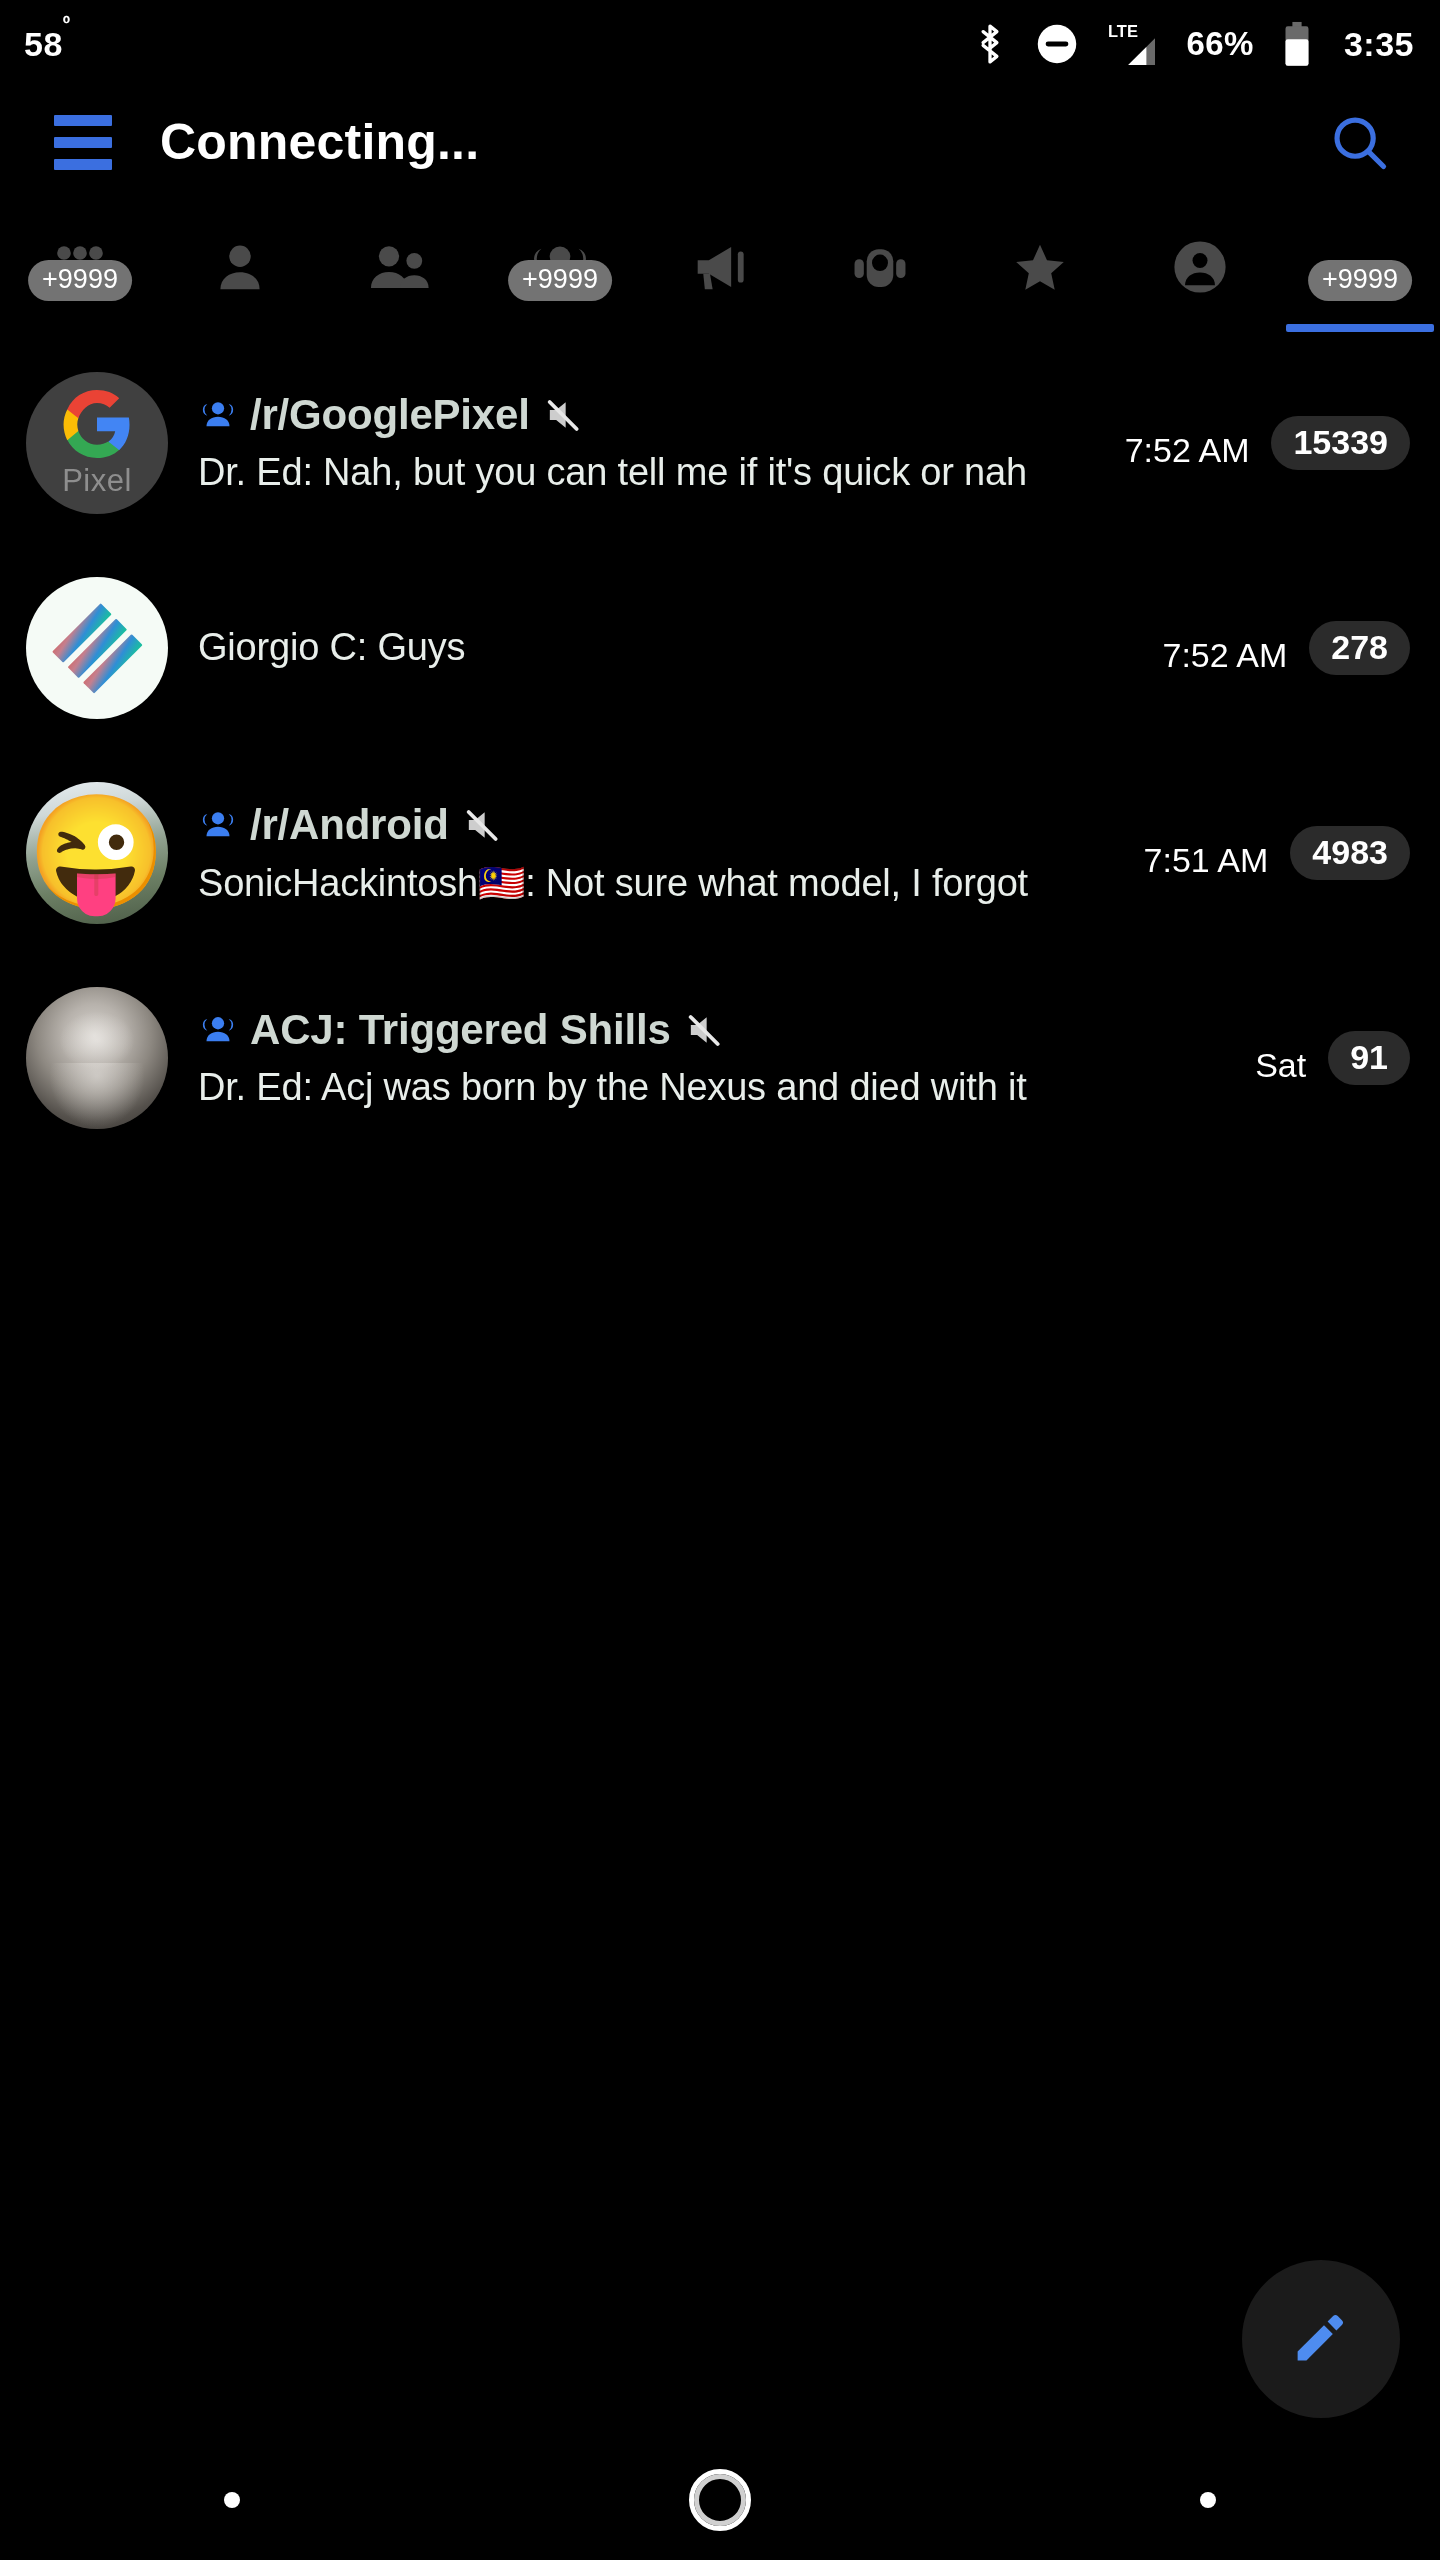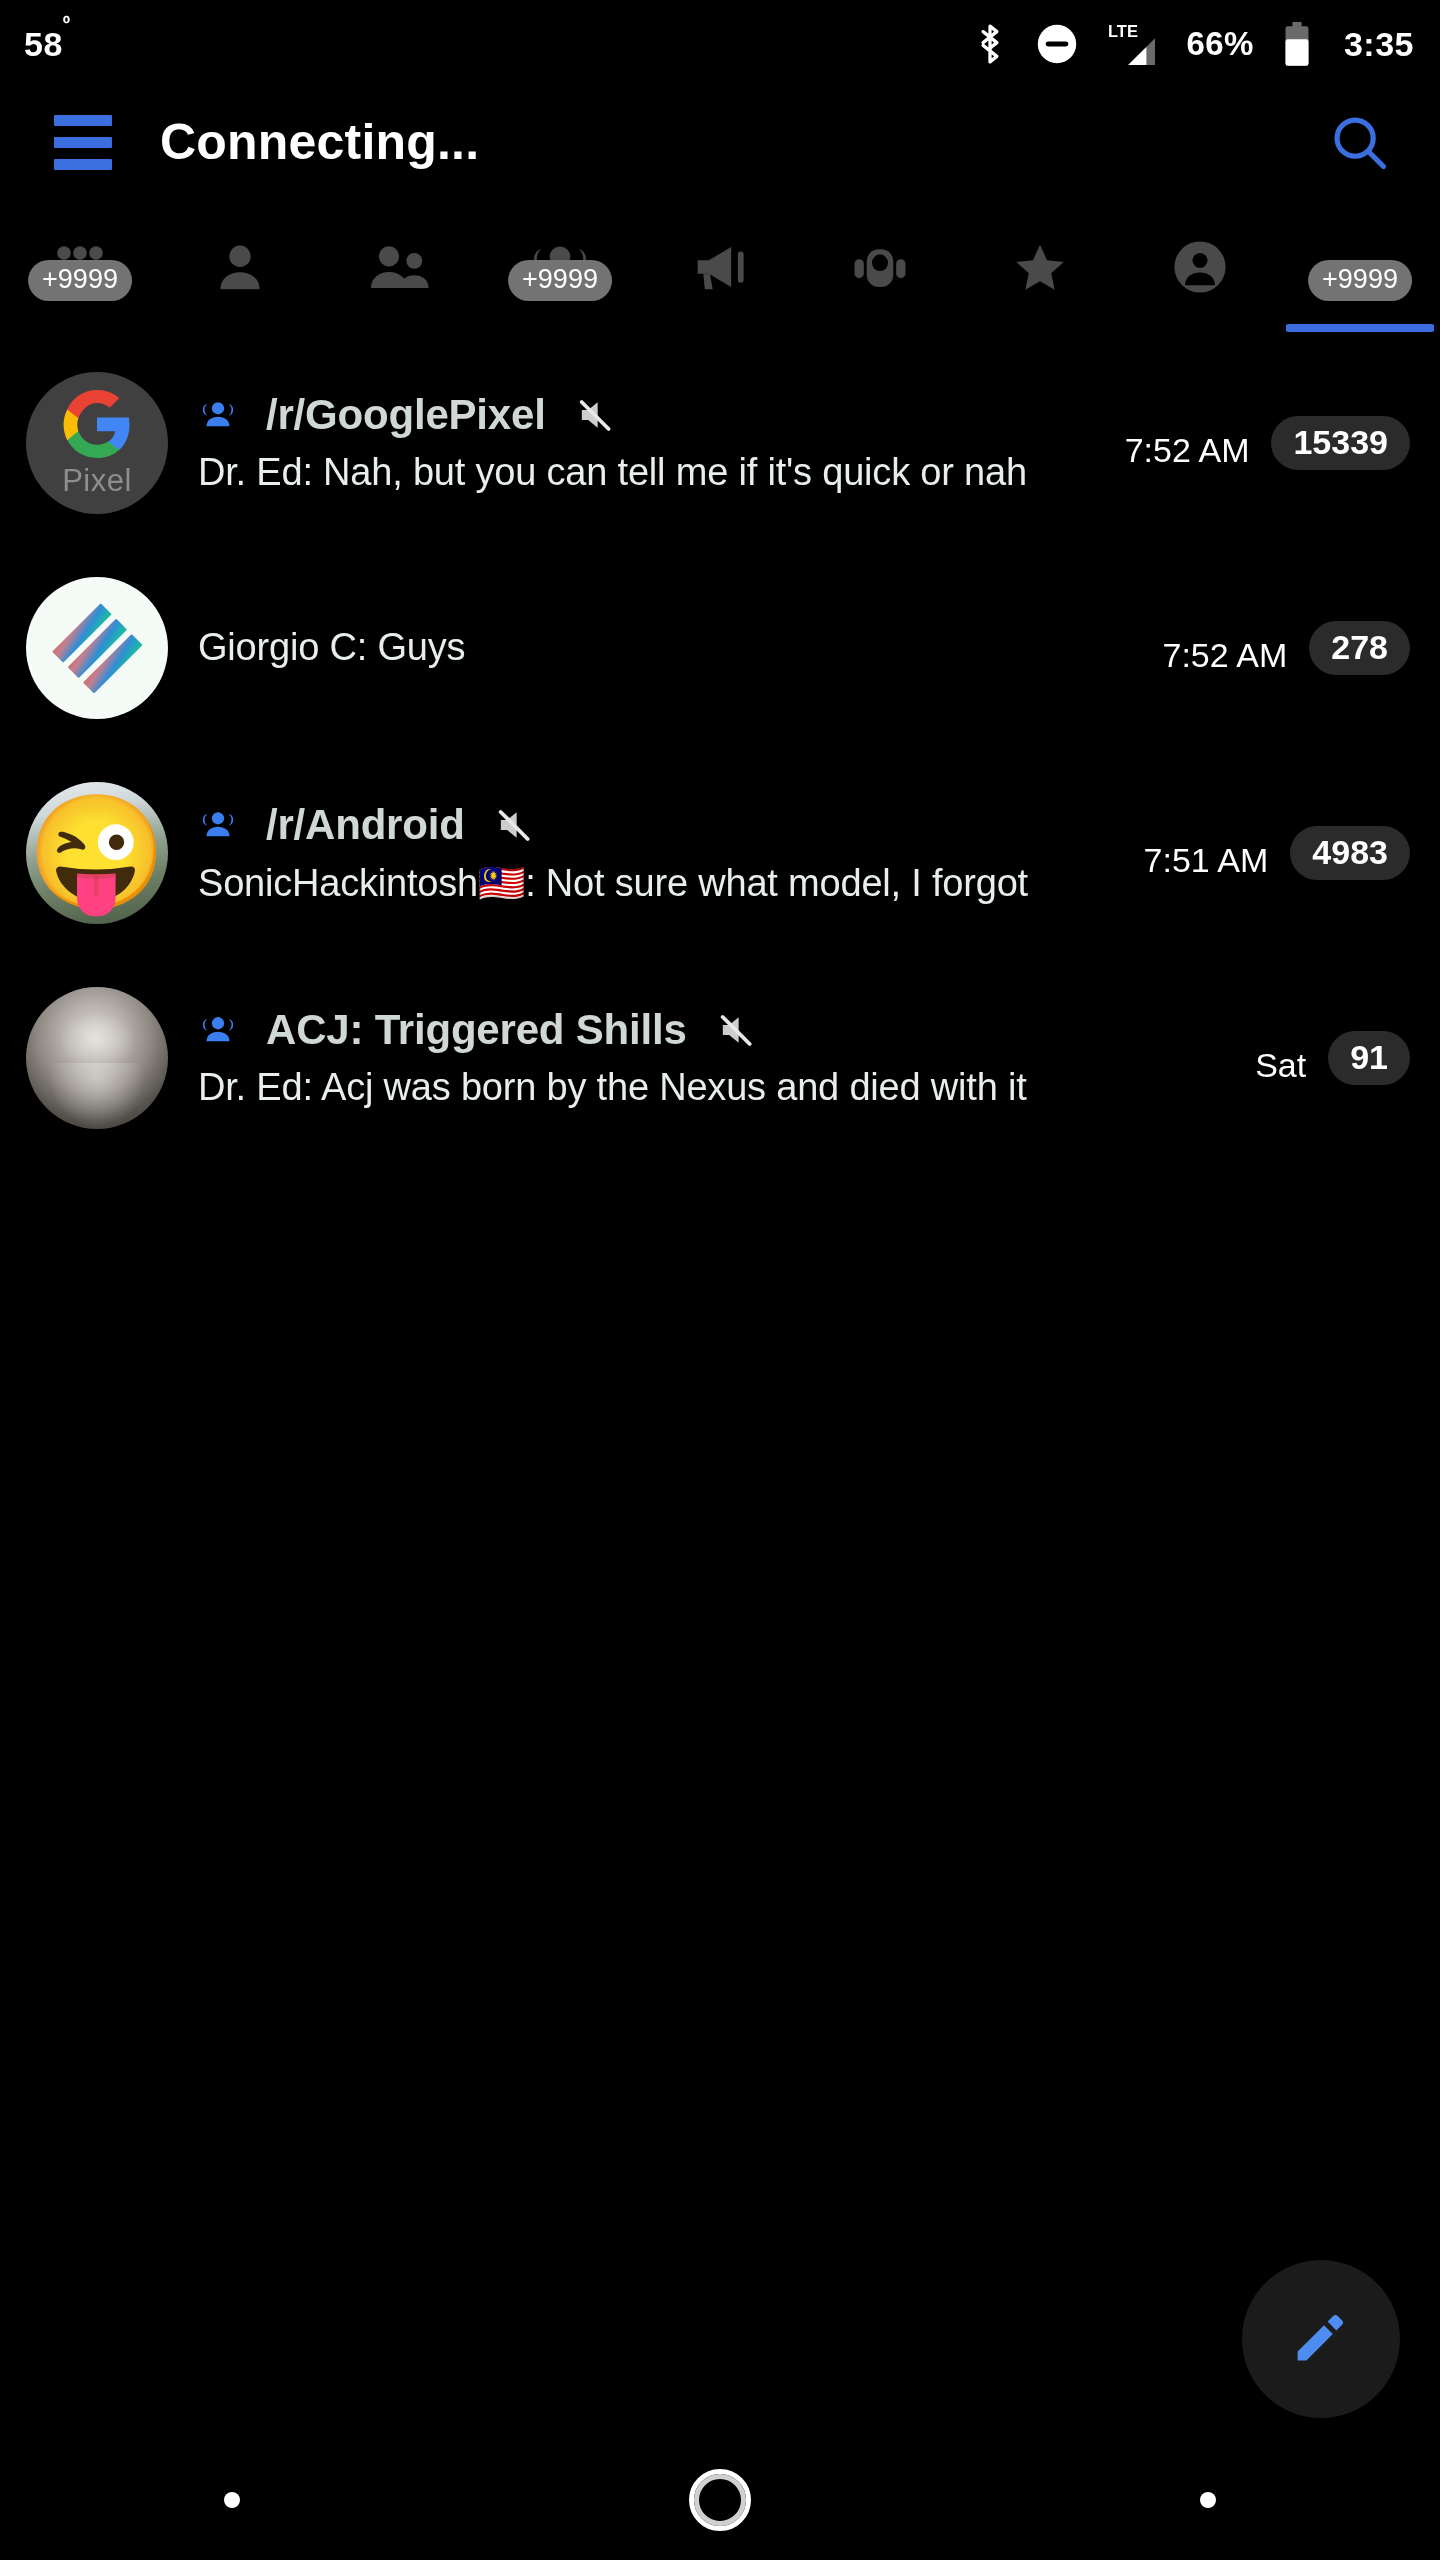--- a/index.html
+++ b/index.html
@@ -69,21 +69,21 @@
     position:relative; height:205px; width:1440px;
     display:flex; align-items:center; padding:0 30px 0 26px;
     cursor:pointer;
   }
   .avatar{
     width:142px; height:142px; border-radius:50%;
     flex:0 0 142px; overflow:hidden; position:relative;
     background:#111;
   }
   .chat-main{ flex:1; min-width:0; margin-left:30px; padding-right:10px; }
-  .chat-line1{ display:flex; align-items:center; gap:28px; margin-bottom:12px;text-align:right;}
+  .chat-line1{ display:flex; align-items:center; gap:12px; margin-bottom:12px;text-align:right;}
   .grp-icon{ flex:0 0 auto; display:flex; align-items:center; }
   .chat-name{
     color:#cfd8d2; font-size:42px; font-weight:700;
     white-space:nowrap; overflow:hidden; text-overflow:ellipsis;
     letter-spacing:-.2px;
   }
   .mute-icon{ flex:0 0 auto; display:flex; align-items:center; margin-left:2px;}
   .chat-msg{
     color:#e8eeea; font-size:38px; font-weight:400;
     white-space:nowrap; overflow:hidden; text-overflow:ellipsis;

